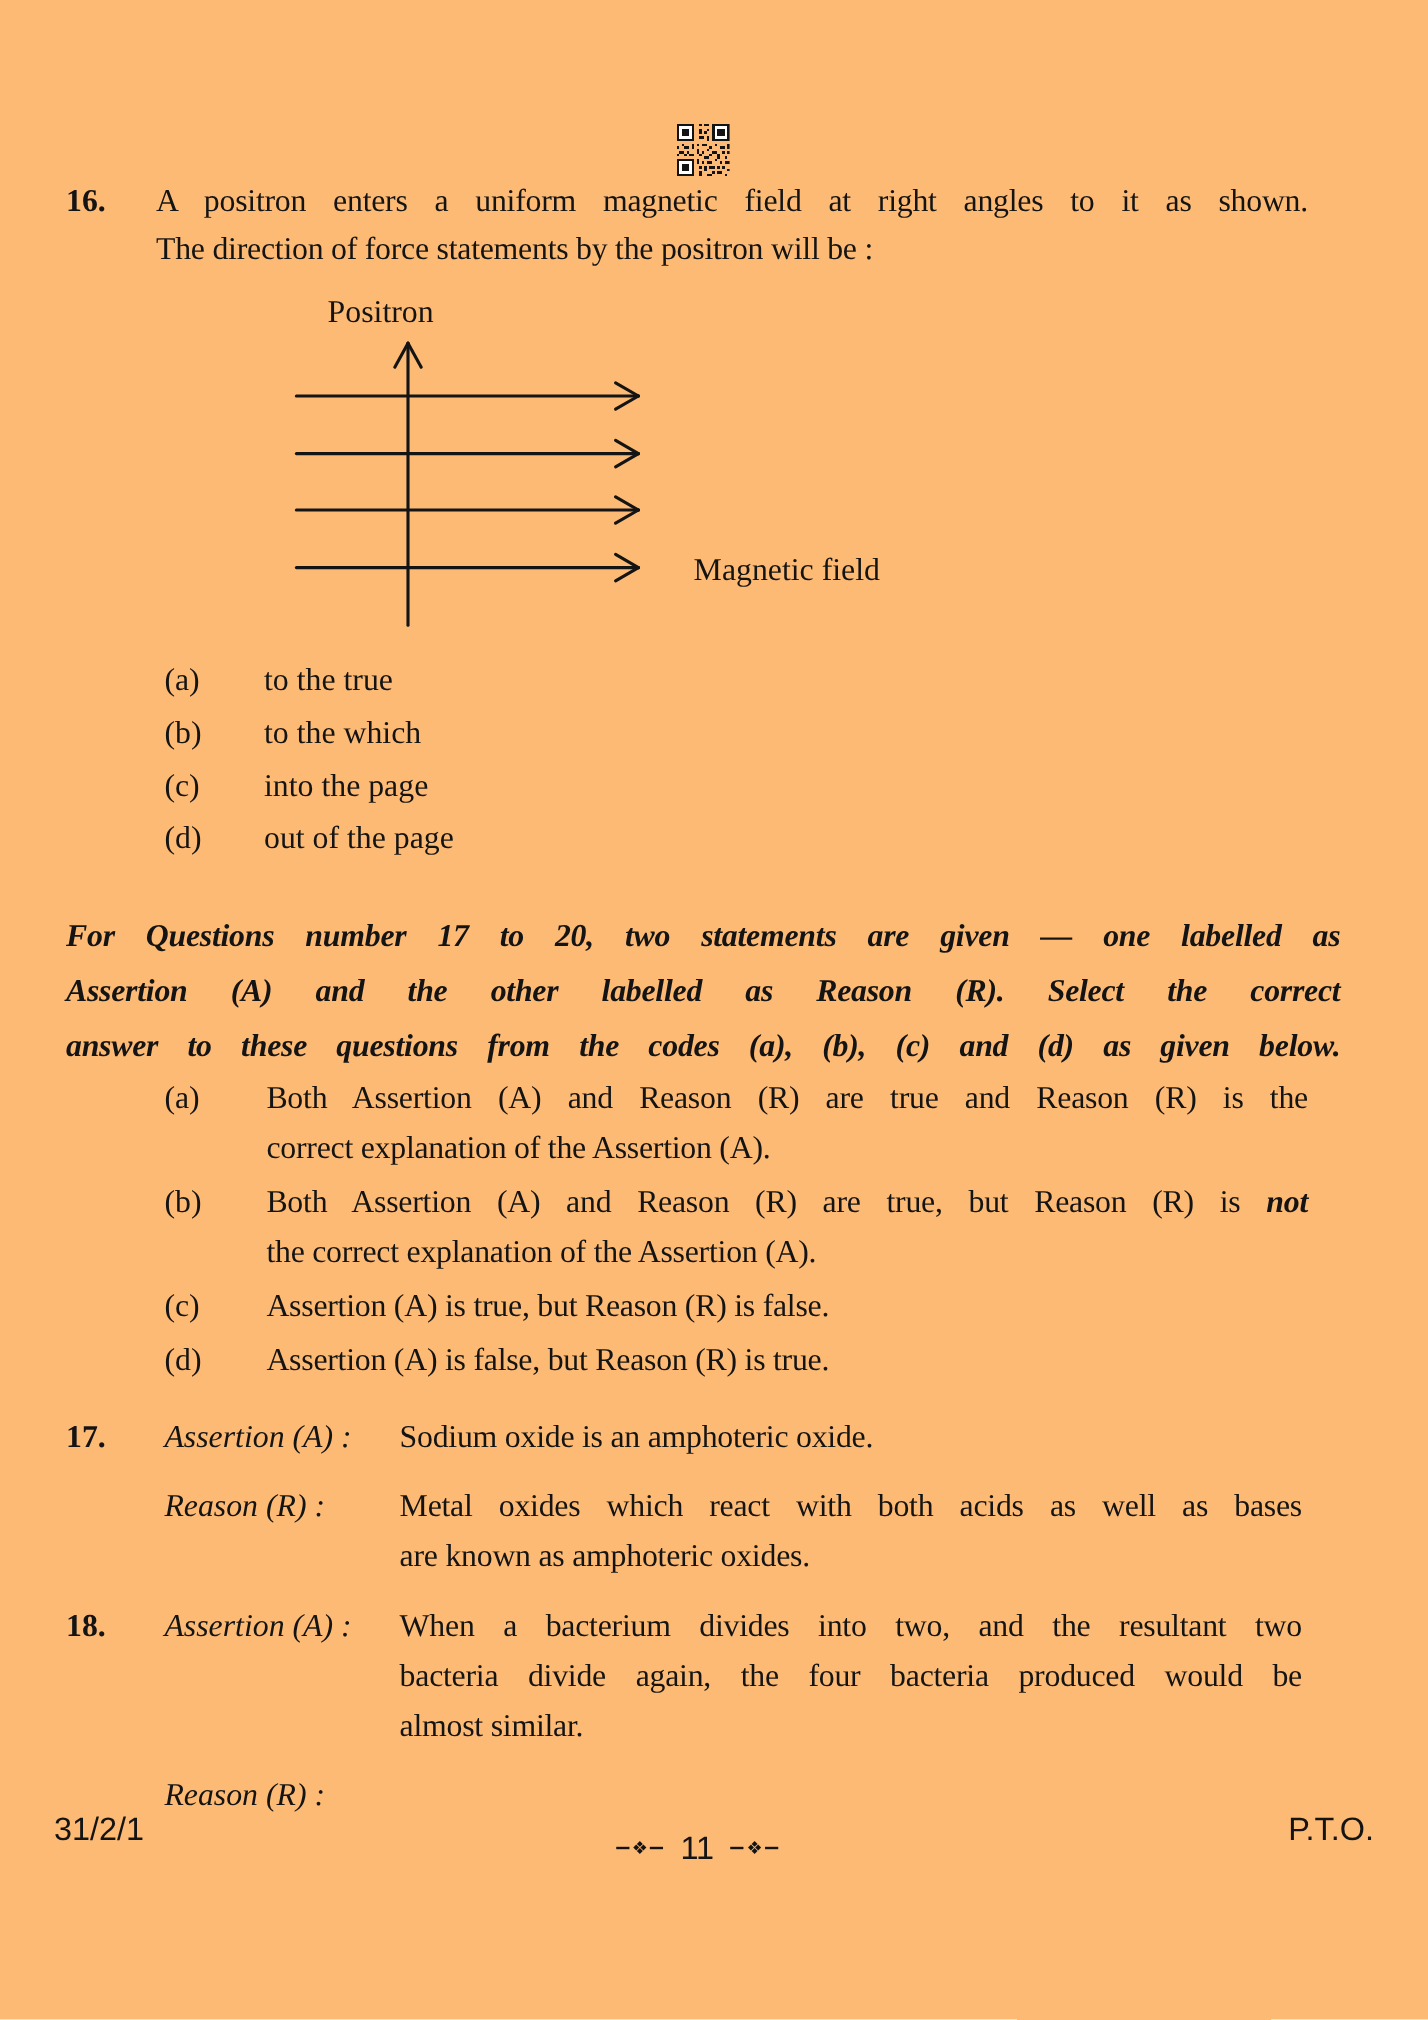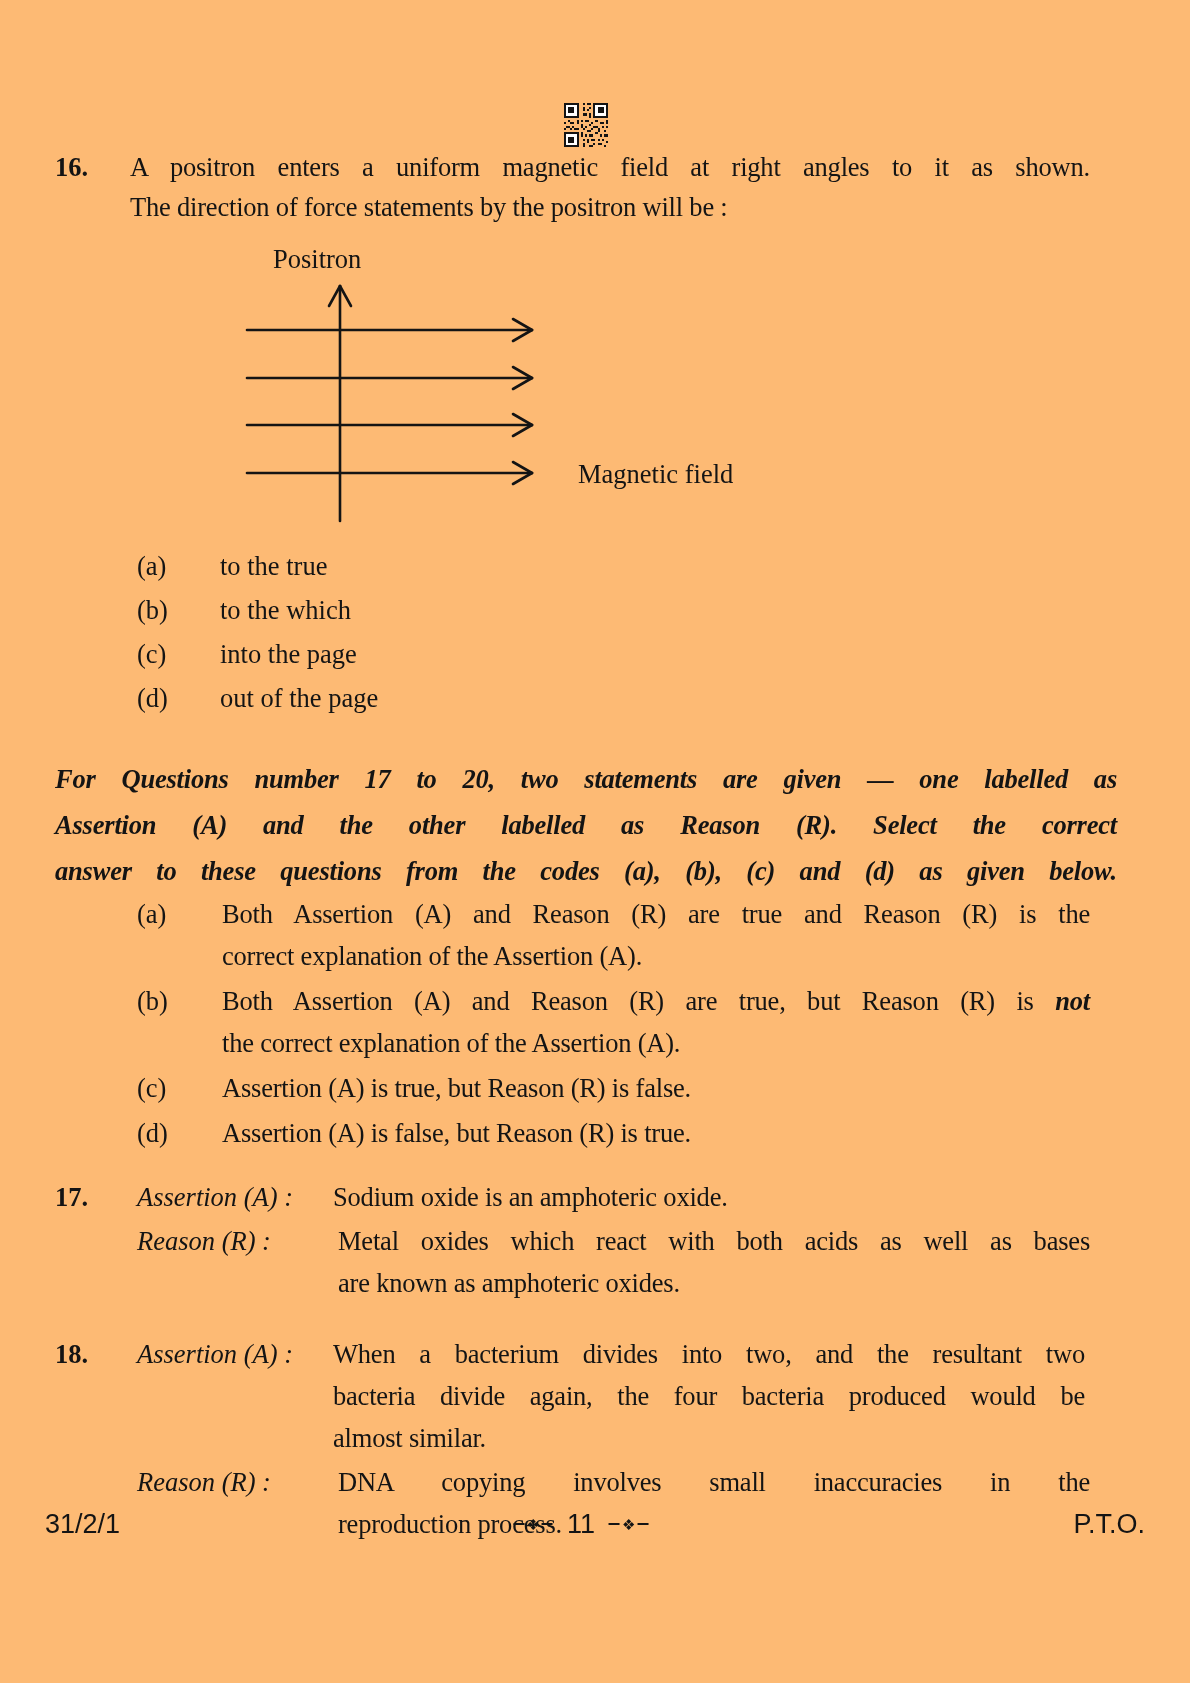--- a/index.html
+++ b/index.html
@@ -47,35 +47,35 @@
   .code-item { display:flex; margin-bottom:3px; }
   .code-letter { width:85px; line-height:42px; }
   .code-text { width:868px; line-height:42px; letter-spacing:-0.2px; }
   .bi { font-weight:bold; font-style:italic; }
 
   
   .arq { position:absolute; left:55px; display:flex; font-size:26.5px; }
   .arq .qnum { width:82px; line-height:42px; }
   .arbody { width:953px; }
   .argroup { display:flex; }
-  .argroup.reason { margin-top:2px;justify-content:space-between; }
+  .argroup.reason { margin-top:15px; }
   .arlabel { width:196px; font-style:italic; line-height:42px; }
   .artext { width:752px; line-height:42px; letter-spacing:-0.2px; }
 
   
   .footer {
     position:absolute; left:0; top:1506px; width:1190px; height:36px;
     font-family:"Liberation Sans", sans-serif; font-size:27px; line-height:36px;
     color:#141414;
     padding-left:12px;
   }
   .fleft { position:absolute; left:45px; }
   .fright { position:absolute; right:45px; }
   .fcenter { position:absolute; left:581px; transform:translateX(-50%); display:flex; align-items:center; }
-  .fnum { margin:0 12px; }
+  .fnum { margin:16px 12px; }
   .orn { display:inline-flex; align-items:center; font-size:15px; line-height:1; }
   .orn::before, .orn::after {
     content:""; display:inline-block; width:11px; height:0;
     border-top:2px solid #141414; margin:0 2px;
   }
 </style>
 </head>
 <body>
 
 <div class="page">
@@ -210,24 +210,20 @@
       <div class="argroup">
         <div class="arlabel">Assertion (A) :</div>
         <div class="artext">
           <span class="tline just">When a bacterium divides into two, and the resultant two</span>
           <span class="tline just">bacteria divide again, the four bacteria produced would be</span>
           <span class="tline">almost similar.</span>
         </div>
       </div>
       <div class="argroup reason">
         <div class="arlabel">Reason (R) :</div>
-        <div class="artext">
-          <span class="tline just">DNA copying involves small inaccuracies in the</span>
-          <span class="tline">reproduction process.</span>
-        </div>
       </div>
     </div>
   </section>
 
   <div class="footer">
     <span class="fleft">31/2/1</span>
     <span class="fcenter">
       <span class="orn">❖</span>
       <span class="fnum">11</span>
       <span class="orn">❖</span>

